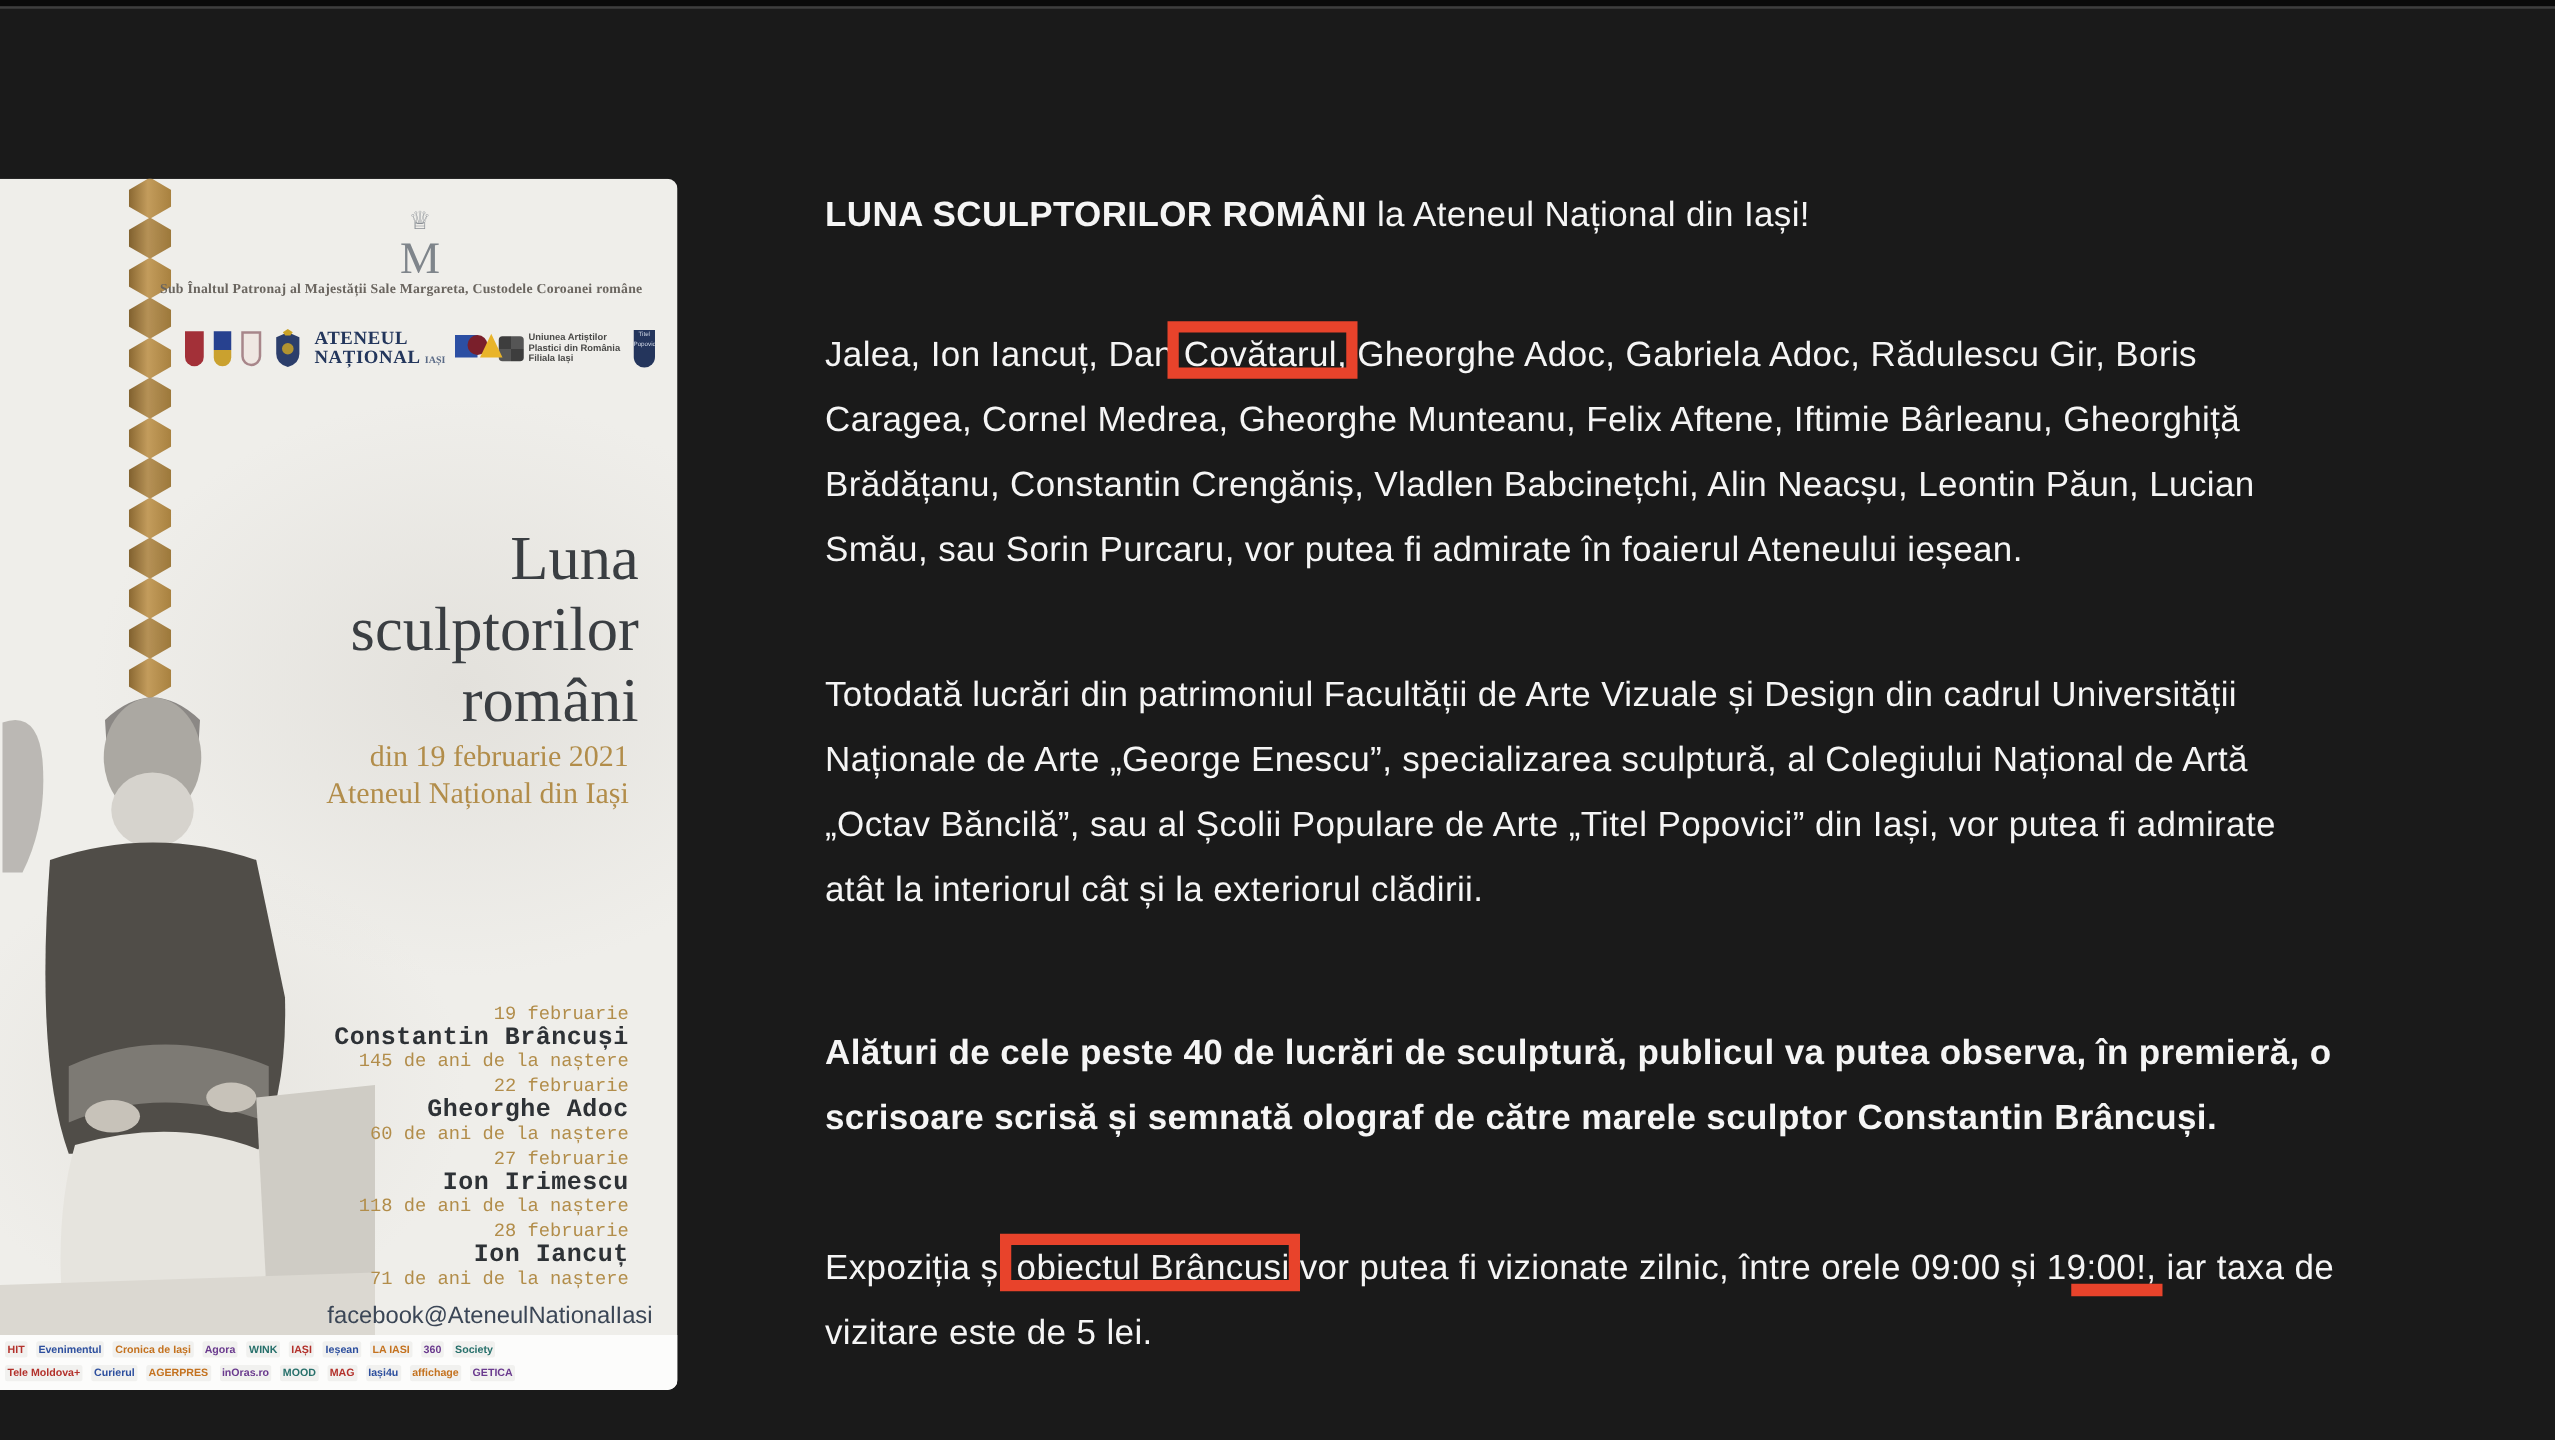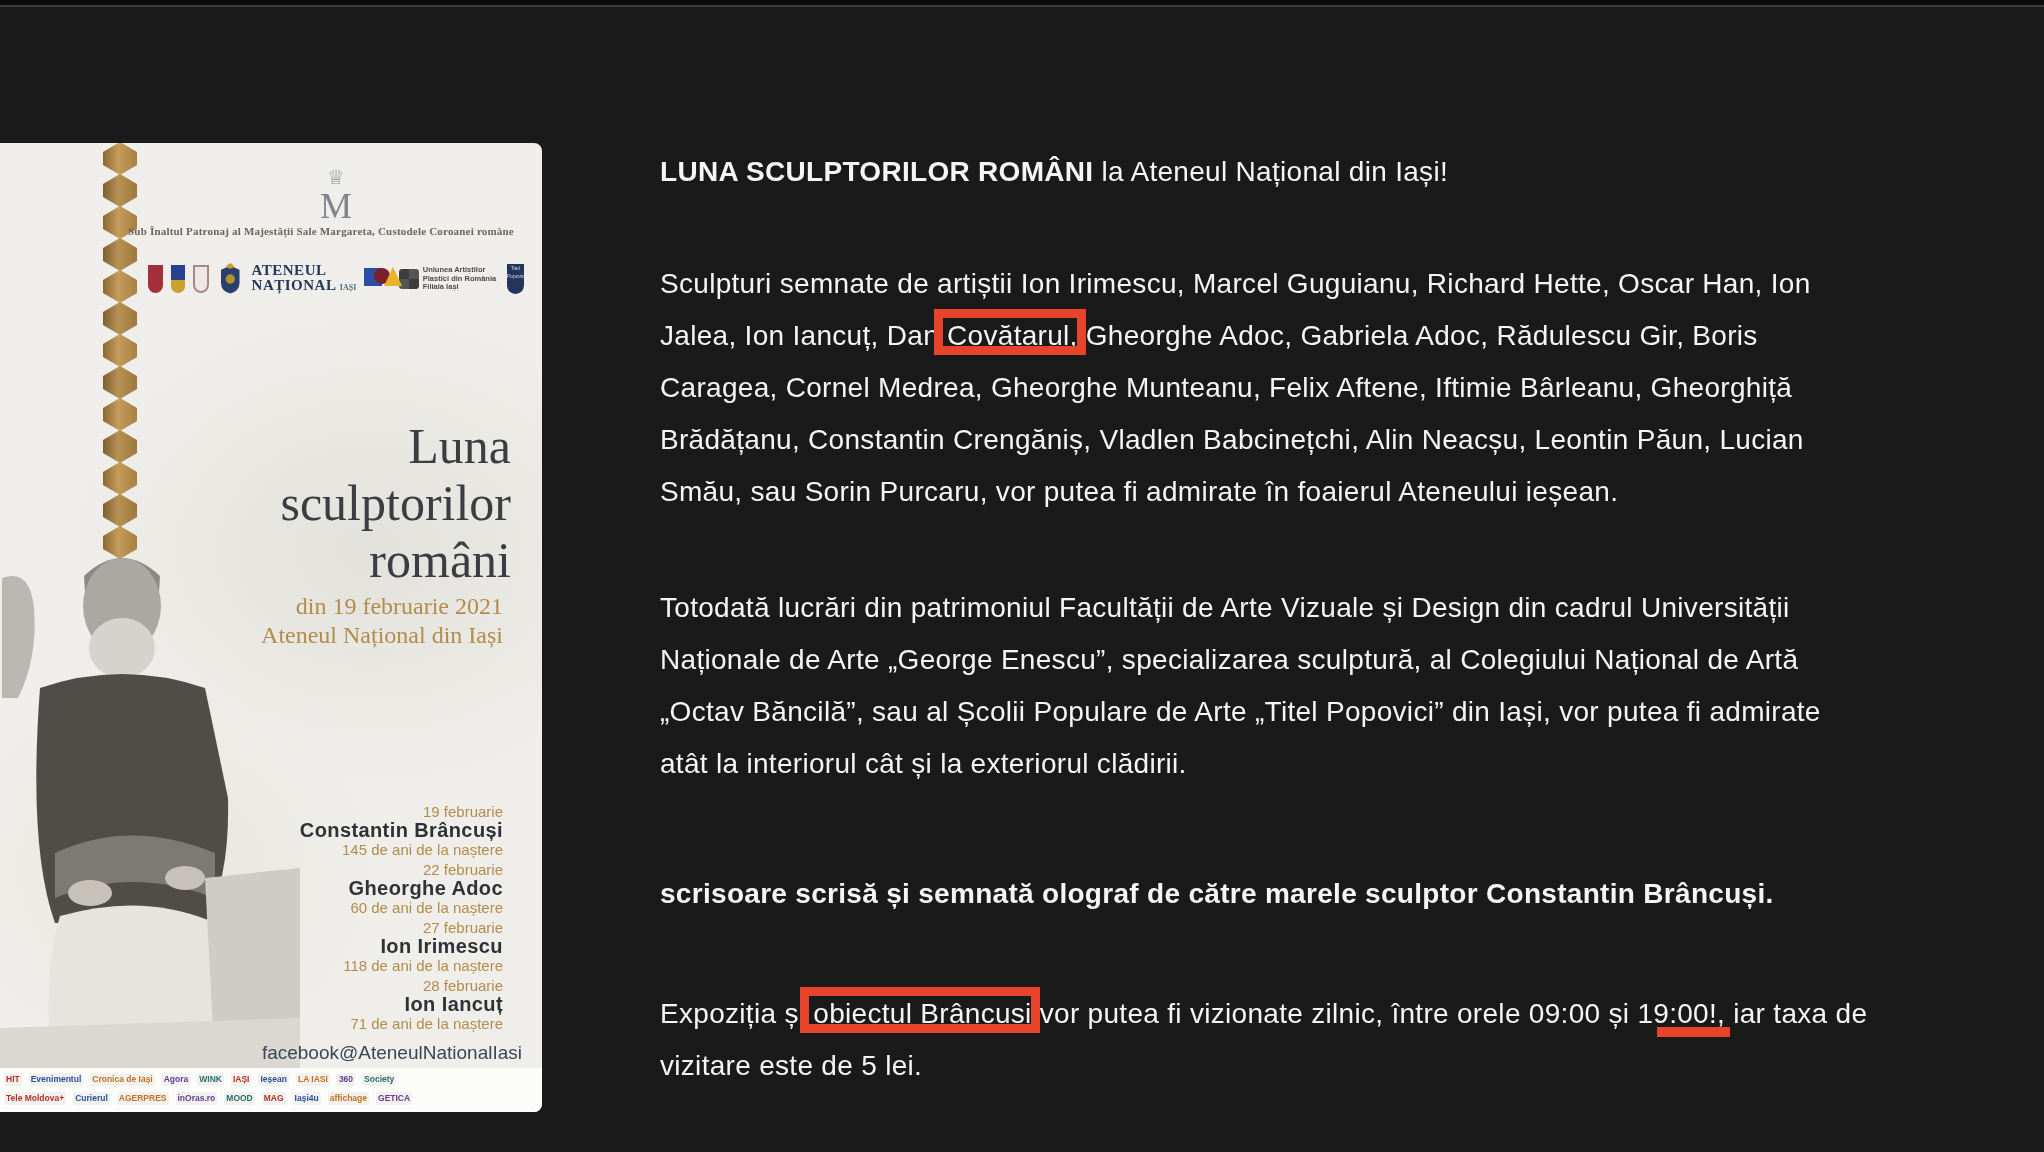--- a/index.html
+++ b/index.html
@@ -74,21 +74,21 @@
               color:#cfd6e4;font-size:5px;text-align:center;line-height:8px;overflow:hidden;}
 
   .poster-title{position:absolute;right:31px;top:275px;text-align:right;
                 font-family:"Liberation Serif",serif;color:#3a3e42;
                 font-size:50px;line-height:57px;margin-left:22px;}
   .poster-sub{position:absolute;right:39px;top:449px;text-align:right;
               font-family:"Liberation Serif",serif;color:#b28d4a;
               font-size:24px;line-height:29px;}
 
   .events{position:absolute;right:39px;top:660px;text-align:right;
-          font-family:Liberation Sans, sans-serif;}
+          font-family:Liberation Mono, monospace;}
   .event{margin-bottom:3px;}
   .event .date{font-size:15px;line-height:17px;color:#b28d4a;}
   .event .name{font-size:20px;line-height:21px;font-weight:700;color:#2e3236;letter-spacing:.4px;}
   .event .age{font-size:15px;line-height:17px;color:#b28d4a;}
 
   .fb-line{position:absolute;right:20px;top:899px;font-size:19px;color:#3b4656;}
 
   .sponsor-strip{position:absolute;left:0;bottom:0;width:100%;height:44px;background:#fcfcfb;}
   .sponsor-row{position:absolute;left:4px;right:4px;display:flex;gap:7px;align-items:center;}
   .sr1{top:5px;} .sr2{top:24px;}
@@ -236,37 +236,37 @@
   </div>
 
   <div class="content">
     <div class="para p-title">
       <div class="line">
         <span class="b">LUNA SCULPTORILOR ROMÂNI</span><span> la Ateneul Național din Iași!</span>
       </div>
     </div>
 
     <div class="para p1">
-      <div class="line">Sculpturi semnate de artiștii Ion Irimescu, Marcel Guguianu, Richard Hette, Oscar Han, Ion</div>
       <div class="line">
         <span>Jalea, Ion Iancuț, Dan </span><span class="mark"><span>Covătarul,</span><i class="rect"></i></span><span> Gheorghe Adoc, Gabriela Adoc, Rădulescu Gir, Boris</span>
       </div>
       <div class="line">Caragea, Cornel Medrea, Gheorghe Munteanu, Felix Aftene, Iftimie Bârleanu, Gheorghiță</div>
       <div class="line">Brădățanu, Constantin Crengăniș, Vladlen Babcinețchi, Alin Neacșu, Leontin Păun, Lucian</div>
       <div class="line">Smău, sau Sorin Purcaru, vor putea fi admirate în foaierul Ateneului ieșean.</div>
     </div>
 
     <div class="para p2">
       <div class="line">Totodată lucrări din patrimoniul Facultății de Arte Vizuale și Design din cadrul Universității</div>
       <div class="line">Naționale de Arte „George Enescu”, specializarea sculptură, al Colegiului Național de Artă</div>
       <div class="line">„Octav Băncilă”, sau al Școlii Populare de Arte „Titel Popovici” din Iași, vor putea fi admirate</div>
       <div class="line">atât la interiorul cât și la exteriorul clădirii.</div>
     </div>
 
     <div class="para p3">
+      <div class="line">Alături de cele peste 40 de lucrări de sculptură, publicul va putea observa, în premieră, o</div>
       <div class="line">scrisoare scrisă și semnată olograf de către marele sculptor Constantin Brâncuși.</div>
     </div>
 
     <div class="para p4">
       <div class="line">
         <span>Expoziția și </span><span class="mark"><span>obiectul Brâncuși</span><i class="rect"></i></span><span> vor putea fi vizionate zilnic, între orele 09:00 și </span><span class="mark2"><span>19:00!,</span><i class="bar"></i></span><span> iar taxa de</span>
       </div>
       <div class="line">vizitare este de 5 lei.</div>
     </div>
   </div>

